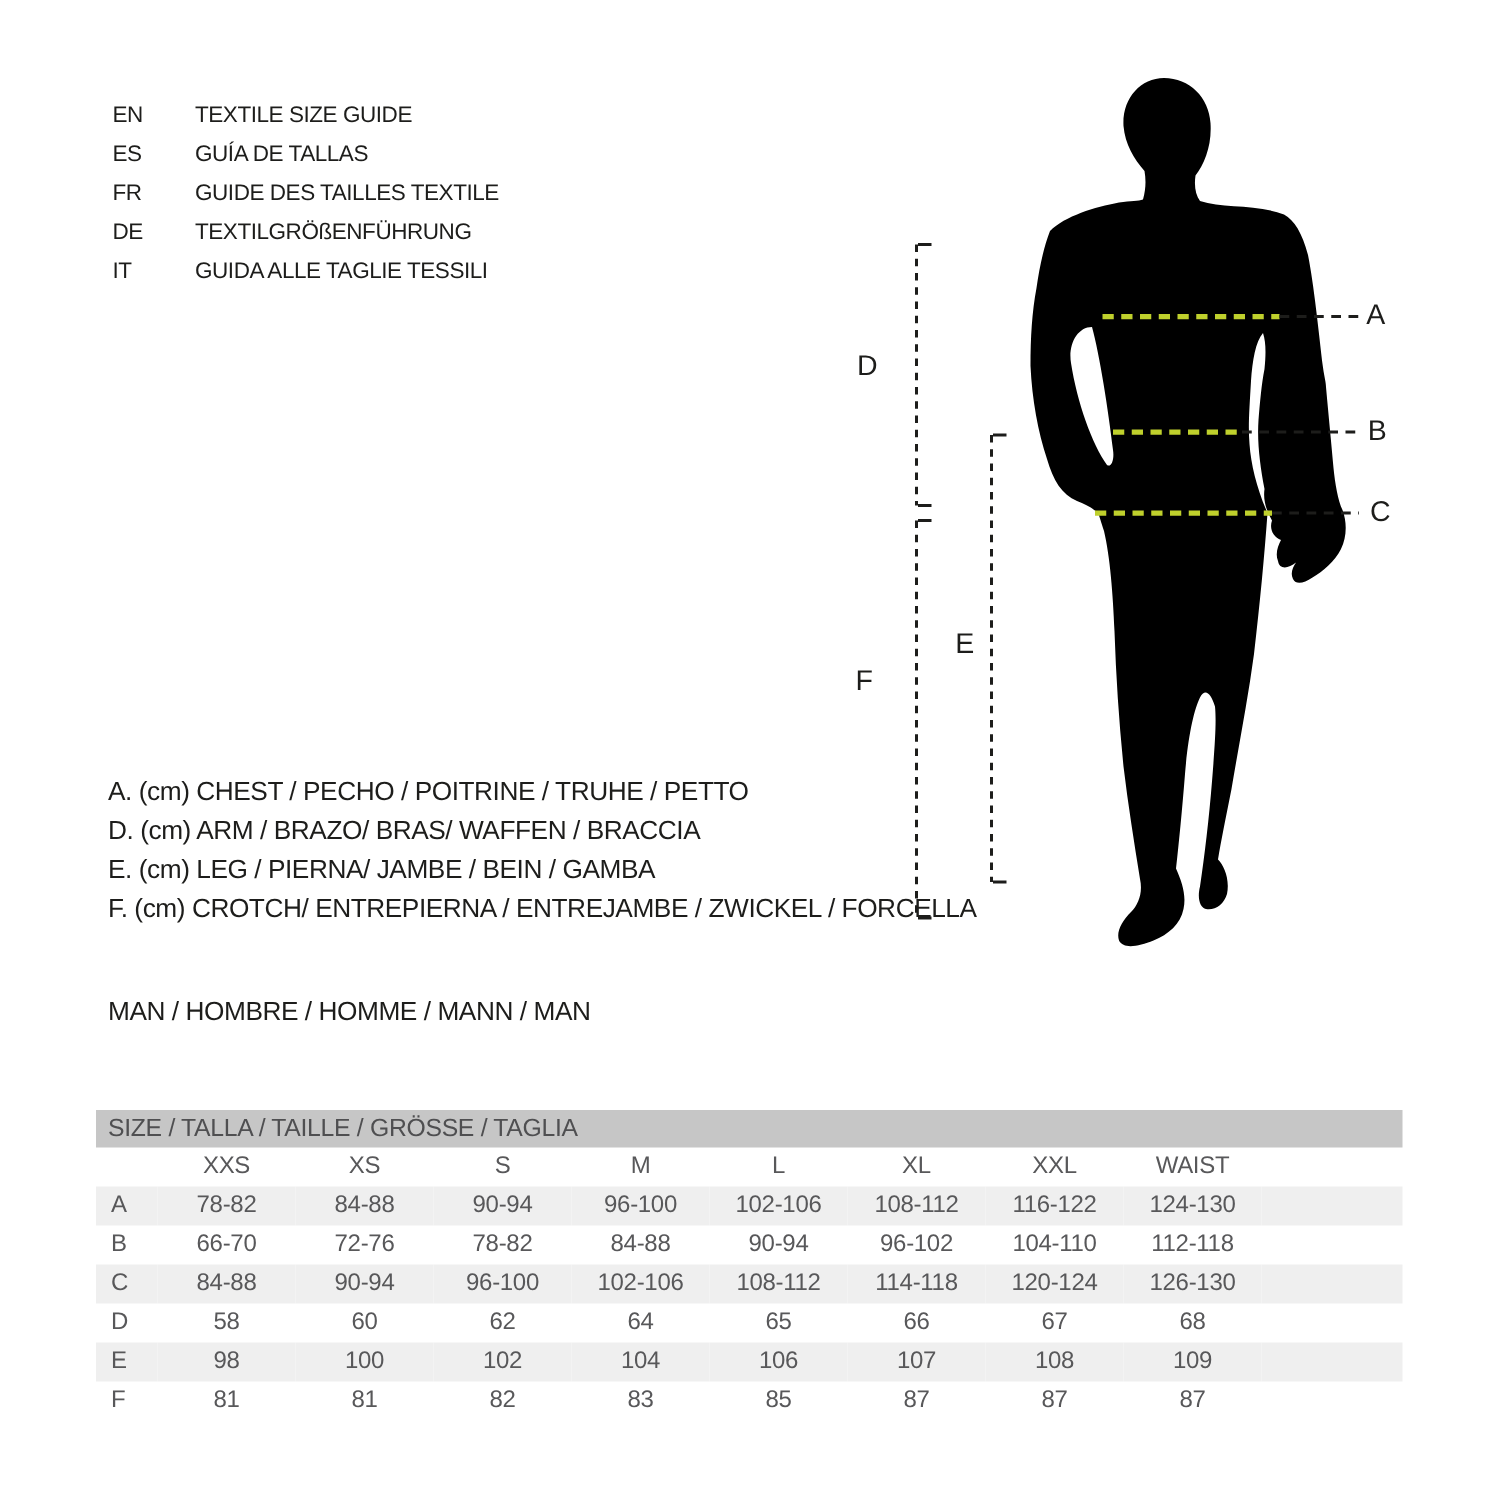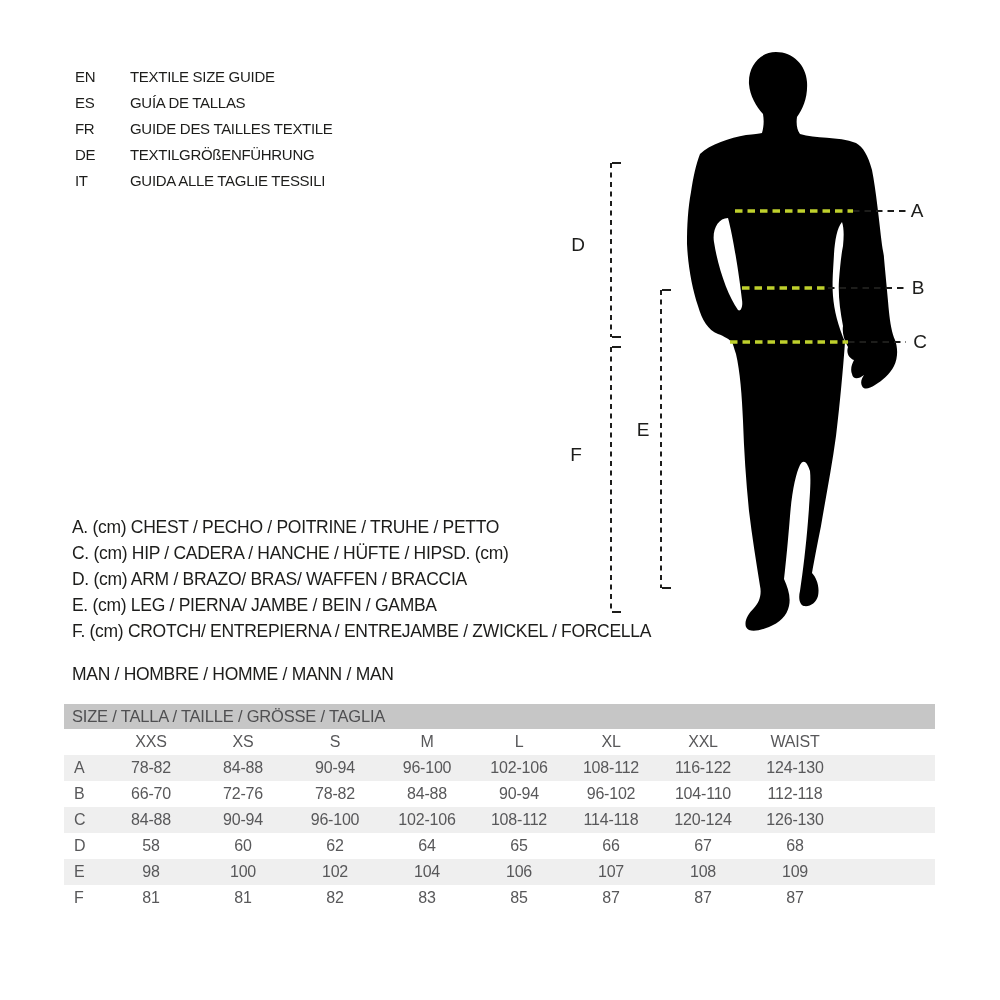--- a/index.html
+++ b/index.html
@@ -21,21 +21,21 @@
           font-size:19px;font-weight:500;letter-spacing:-0.3px;}
   .marker-a{left:904px;top:199px;}
   .marker-b{left:905px;top:276px;}
   .marker-c{left:907px;top:330px;}
   .marker-d{left:565px;top:233px;}
   .marker-e{left:630px;top:418px;}
   .marker-f{left:563px;top:443px;}
   
   .size-table-wrap{position:absolute;left:64px;top:704px;width:871px;}
   .size-table-title{height:25px;line-height:25px;background:#c6c6c6;color:#4f4f51;
-                    font-size:16.5px;font-weight:500;letter-spacing:-0.2px;padding-left:8px;box-sizing:border-box;}
+                    font-size:16.5px;font-weight:500;letter-spacing:-0.2px;padding-left:8px;box-sizing:border-box;margin-top:36px;}
   table.size-table{border-collapse:collapse;width:871px;table-layout:fixed;
                    font-size:16px;color:#58585a;font-weight:500;letter-spacing:-0.2px;}
   table.size-table th, table.size-table td{font-weight:500;padding:0;text-align:center;height:26px;line-height:26px;}
   table.size-table .row-label{width:41px;text-align:left;padding-left:10px;box-sizing:border-box;}
   table.size-table .filler{width:94px;}
   table.size-table tbody tr:nth-child(odd){background:#efefef;}
 </style>
 </head>
 <body>
 
@@ -153,21 +153,20 @@
 
   <div class="marker marker-a">A</div>
   <div class="marker marker-b">B</div>
   <div class="marker marker-c">C</div>
   <div class="marker marker-d">D</div>
   <div class="marker marker-e">E</div>
   <div class="marker marker-f">F</div>
 
   <div class="measures">
     <div class="measure-line">A. (cm) CHEST / PECHO / POITRINE / TRUHE / PETTO</div>
-    <div class="measure-line">C. (cm) HIP / CADERA / HANCHE / HÜFTE / HIPSD. (cm)</div>
     <div class="measure-line">D. (cm) ARM / BRAZO/ BRAS/ WAFFEN / BRACCIA</div>
     <div class="measure-line">E. (cm) LEG / PIERNA/ JAMBE / BEIN / GAMBA</div>
     <div class="measure-line">F. (cm) CROTCH/ ENTREPIERNA / ENTREJAMBE / ZWICKEL / FORCELLA</div>
   </div>
 
   <div class="category">MAN / HOMBRE / HOMME / MANN / MAN</div>
 
   <div class="size-table-wrap">
     <div class="size-table-title">SIZE / TALLA / TAILLE / GRÖSSE / TAGLIA</div>
     <table class="size-table">

